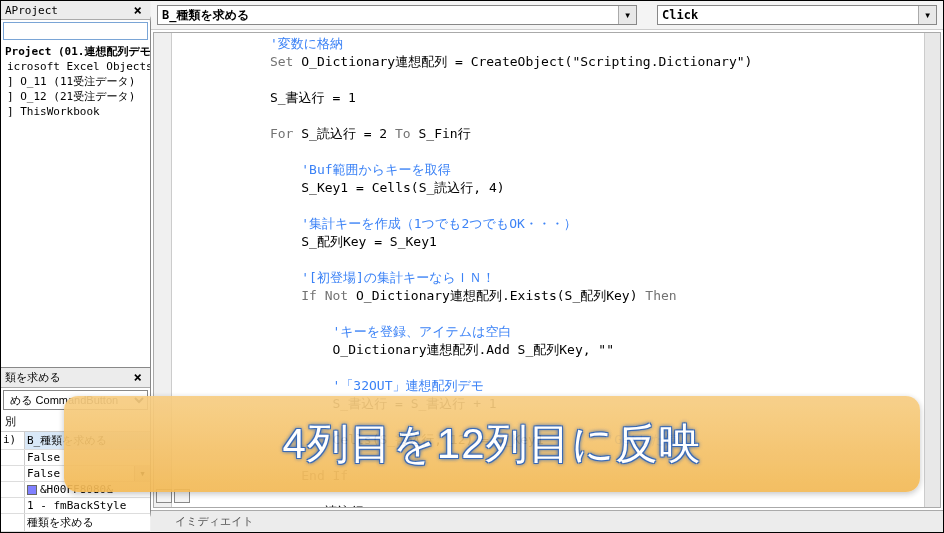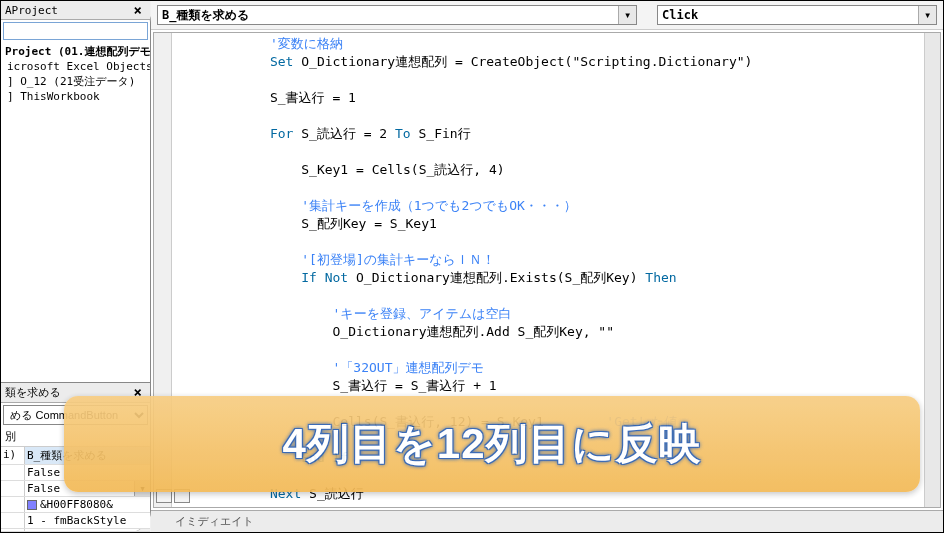--- a/index.html
+++ b/index.html
@@ -132,21 +132,21 @@
   }
   .code {
     position:absolute; left:22px; right:18px; top:2px;
     font-family: "MS Gothic", Consolas, monospace;
     font-size: 13px;
     line-height: 18px;
     white-space: pre;
     color:#000;
   }
   .c-green { color: #3b82f6; }
-  .c-blue  { color: #0369a1; }
+  .c-blue  { color: #737373; }
 
   .split-icons {
     position:absolute; left:2px; bottom:4px; display:flex; gap:2px;
   }
   .split-icons div {
     width:16px; height:14px; border:1px solid #888; background:#f4f4f4;
   }
 
   .immediate {
     height: 22px;
@@ -167,21 +167,21 @@
     border-radius: 14px;
     opacity: 0.92;
     display: flex;
     align-items: center;
     justify-content: center;
     box-shadow: 0 2px 6px rgba(0,0,0,0.25);
   }
   .overlay-text {
     font-family: "Meiryo", sans-serif;
     font-size: 42px;
-    font-weight: 700;
+    font-weight: 400;
     color: #fff;
     text-shadow: 0 0 4px #2b5fb0, 0 0 4px #2b5fb0, -1px -1px 0 #2b5fb0, 1px -1px 0 #2b5fb0, -1px 1px 0 #2b5fb0, 1px 1px 0 #2b5fb0;
     letter-spacing: 1px;
   }
 
   .caret-line {
     position:absolute;
     right: 4px;
     top: 30px;
     width: 1px; height: 16px;
@@ -195,20 +195,21 @@
 
   <div class="left-pane">
     <div class="pane-header">
       <span>AProject</span>
       <span class="close-x">×</span>
     </div>
     <div class="project-search"></div>
     <div class="project-tree" id="project-tree">
         <div class="tree-item bold">Project (01.連想配列デモ</div>
         <div class="tree-item child">icrosoft Excel Objects</div>
+        <div class="tree-item child">] O_11 (11受注データ)</div>
         <div class="tree-item child">] O_12 (21受注データ)</div>
         <div class="tree-item child">] ThisWorkbook</div>
       </div>
 
     <div class="flex-spacer"></div>
 
     <div class="prop-pane">
       <div class="prop-header">
         <span>類を求める</span>
         <span class="close-x">×</span>
@@ -233,20 +234,21 @@
           <div class="prop-row">
             <div class="prop-key"></div>
             <div class="prop-val"><span class="color-chip" style="background: rgb(128, 128, 255);"></span>&amp;H00FF8080&amp;</div>
           </div>
           <div class="prop-row">
             <div class="prop-key"></div>
             <div class="prop-val">1 - fmBackStyle</div>
           </div>
           <div class="prop-row">
             <div class="prop-key"></div>
+            <div class="prop-val">種類を求める</div>
           </div>
         </div>
     </div>
   </div>
 
   <div class="right-pane">
     <div class="top-selectors">
       <div class="combo combo-left">
         <span>B_種類を求める</span>
         <span class="arrow">▾</span>
@@ -260,20 +262,21 @@
     <div class="code-wrap">
       <div class="code-margin"></div>
       <div class="caret-line"></div>
       <div class="code" id="code"><span class="c-green">            '変数に格納</span>
             <span class="c-blue">Set</span> O_Dictionary連想配列 = CreateObject("Scripting.Dictionary")
 
             S_書込行 = 1
 
             <span class="c-blue">For</span> S_読込行 = 2 <span class="c-blue">To</span> S_Fin行
 
+<span class="c-green">                'Buf範囲からキーを取得</span>
                 S_Key1 = Cells(S_読込行, 4)
 
 <span class="c-green">                '集計キーを作成（1つでも2つでもOK・・・）</span>
                 S_配列Key = S_Key1
 
 <span class="c-green">                '[初登場]の集計キーならＩＮ！</span>
                 <span class="c-blue">If</span> <span class="c-blue">Not</span> O_Dictionary連想配列.Exists(S_配列Key) <span class="c-blue">Then</span>
 
 <span class="c-green">                    'キーを登録、アイテムは空白</span>
                     O_Dictionary連想配列.Add S_配列Key, ""

